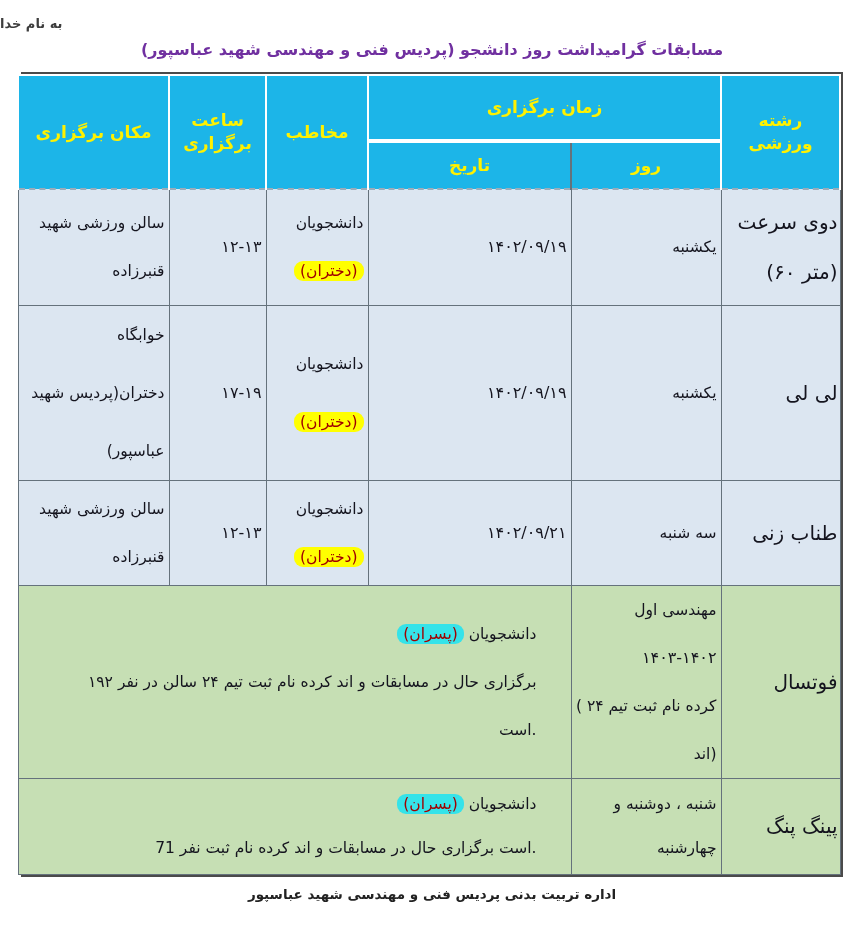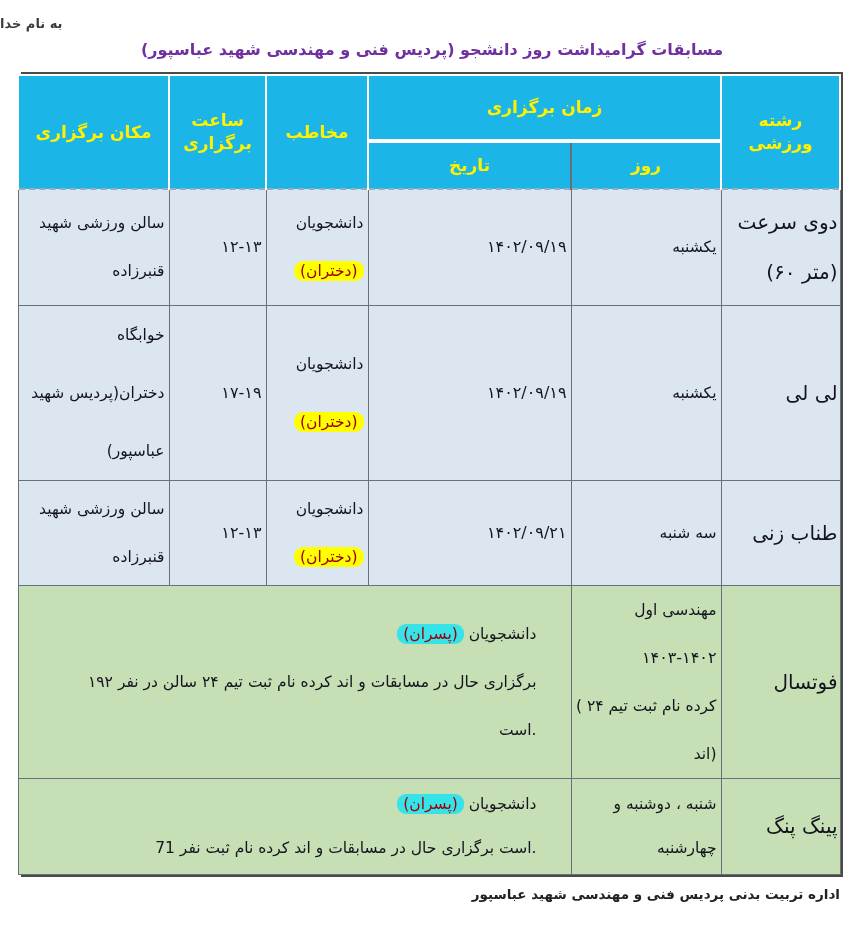--- a/index.html
+++ b/index.html
@@ -47,21 +47,21 @@
   .h-r2 td{line-height:58px}
   .h-r5 td{line-height:44px}
   td.sport{font-size:20px;line-height:50px;padding:0 2px}
   .num{direction:ltr;unicode-bidi:isolate;font-size:16px}
   .hl{color:var(--highlight_text);padding:1px 6px;border-radius:9px}
   .hl-y{background:var(--highlight_yellow)}
   .hl-c{background:var(--highlight_cyan)}
   .merged-cell{padding:0 34px}
   .tok{direction:ltr;unicode-bidi:isolate}
   .page-footer{
-    margin:9px 24px 4px;text-align:right;font-size:13.5px;font-weight:bold;color:#222;
+    margin:9px 24px 4px;text-align:center;font-size:13.5px;font-weight:bold;color:#222;
   }
 </style>
 </head>
 <body>
 
 <div class="bismillah">به نام خدا</div>
 <div class="page-title">مسابقات گرامیداشت  روز دانشجو (پردیس فنی و مهندسی شهید عباسپور)</div>
 
 <div class="table-wrap">
   <table>

